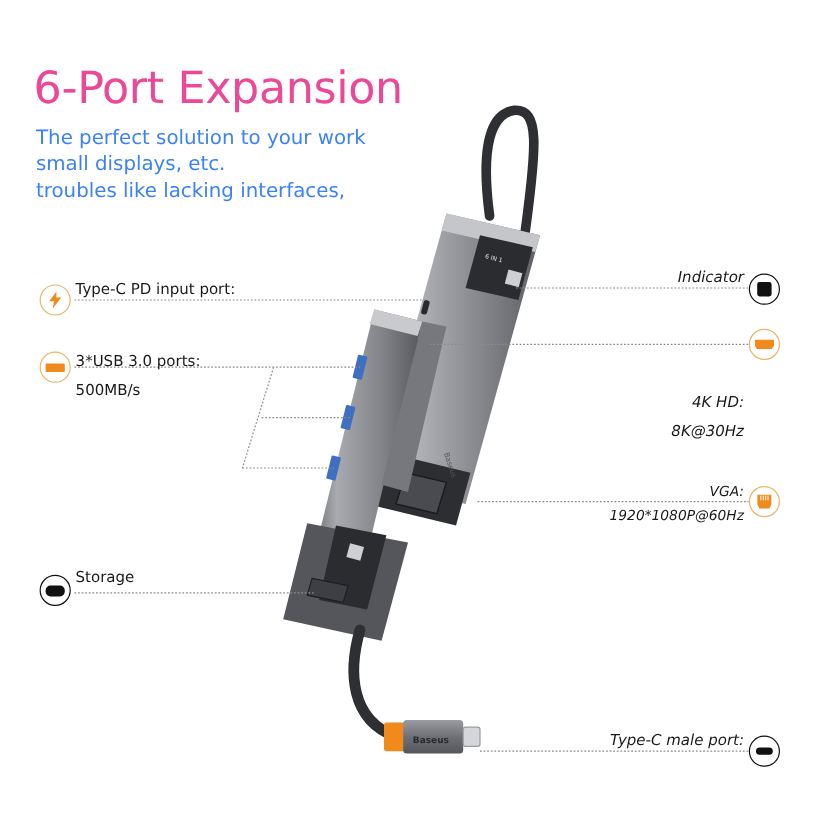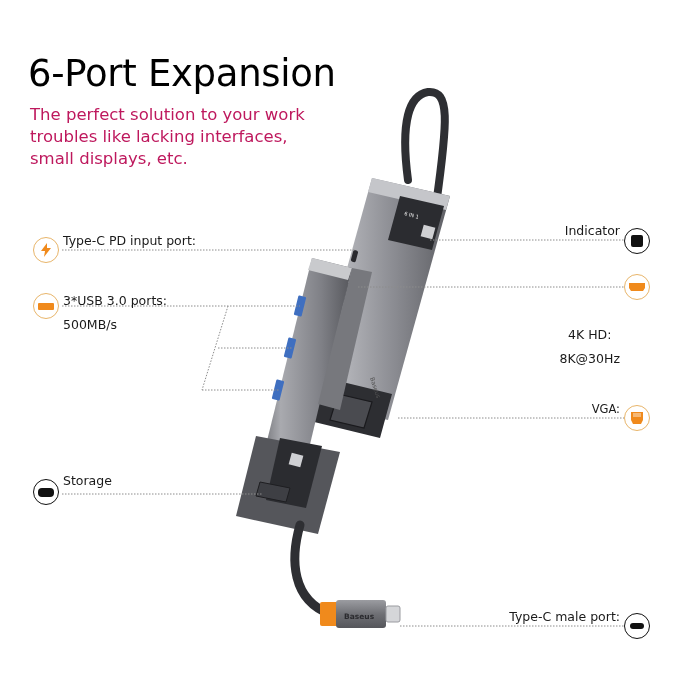--- a/index.html
+++ b/index.html
@@ -1,41 +1,41 @@
 <!DOCTYPE html>
 <html><head>
 <meta charset="utf-8">
 <style>
   html, body { margin:0; padding:0; background:#ffffff; }
   body { width:700px; height:700px; position:relative; overflow:hidden;
          font-family:"DejaVu Sans", "Liberation Sans", sans-serif; color:#111; }
   .title { position:absolute; left:28px; top:52px; font-size:37px; font-weight:400;
-           letter-spacing:-0.3px; color:#000000; margin:0; line-height:44px; }
+           letter-spacing:-0.3px; color:#ec4899; margin:0; line-height:44px; }
   .subtitle { position:absolute; left:30px; top:104px; width:330px; font-size:16.5px;
-              line-height:22px; color:#be185d; }
+              line-height:22px; color:#3b82f6; }
   .subtitle span { display:block; white-space:nowrap; }
   .callout { position:absolute; font-size:12.5px; line-height:18px; color:#1a1a1a; white-space:nowrap; }
   .callout .l1 { display:block; }
   .callout .l2 { display:block; margin-top:6px; }
-  .callout.right { text-align:center; }
+  .callout.right { text-align:right;font-style:italic; }
   .icon-ring { position:absolute; width:26px; height:26px; border-radius:50%;
                box-sizing:border-box; display:flex; align-items:center; justify-content:center; background:#fff; }
   .ring-orange { border:1.6px solid #e8b56a; }
   .ring-black { border:1.8px solid #111; }
   svg.leaders { position:absolute; left:0; top:0; }
   svg.device { position:absolute; left:0; top:0; }
 </style>
 </head>
 <body>
 
 <h1 class="title">6-Port Expansion</h1>
 <div class="subtitle">
   <span>The perfect solution to your work</span>
+  <span>small displays, etc.</span>
   <span>troubles like lacking interfaces,</span>
-  <span>small displays, etc.</span>
 </div>
 
 <svg class="device" width="700" height="700" viewBox="0 0 700 700">
   <defs>
     <linearGradient id="bodyGrad" x1="0" y1="0" x2="1" y2="0">
       <stop offset="0" stop-color="#5a5b60"></stop>
       <stop offset="0.25" stop-color="#b3b4b9"></stop>
       <stop offset="0.6" stop-color="#8b8c92"></stop>
       <stop offset="1" stop-color="#5e5f64"></stop>
     </linearGradient>
@@ -147,20 +147,21 @@
   <span class="l2">8K@30Hz</span>
 </div>
 <div class="icon-ring ring-orange" style="left:624px;top:274px;">
   <svg width="16" height="8" viewBox="0 0 16 8">
       <path d="M0 0 H16 V5 L14 8 H2 L0 5 Z" fill="#f08a1c"></path>
     </svg>
 </div>
 
 <div class="callout right" style="right:80px;top:400px;font-size:11.5px;">
   <span class="l1">VGA:</span>
+  <span class="l2" style="margin-top:2px;">1920*1080P@60Hz</span>
 </div>
 <div class="icon-ring ring-orange" style="left:624px;top:405px;">
   <svg width="12" height="12" viewBox="0 0 12 12">
       <path d="M0 0 H12 V8 L10 12 H2 L0 8 Z" fill="#f08a1c"></path>
       <g stroke="#fff" stroke-width="0.8">
         <line x1="3" y1="1" x2="3" y2="5"></line>
         <line x1="5" y1="1" x2="5" y2="5"></line>
         <line x1="7" y1="1" x2="7" y2="5"></line>
         <line x1="9" y1="1" x2="9" y2="5"></line>
       </g>

